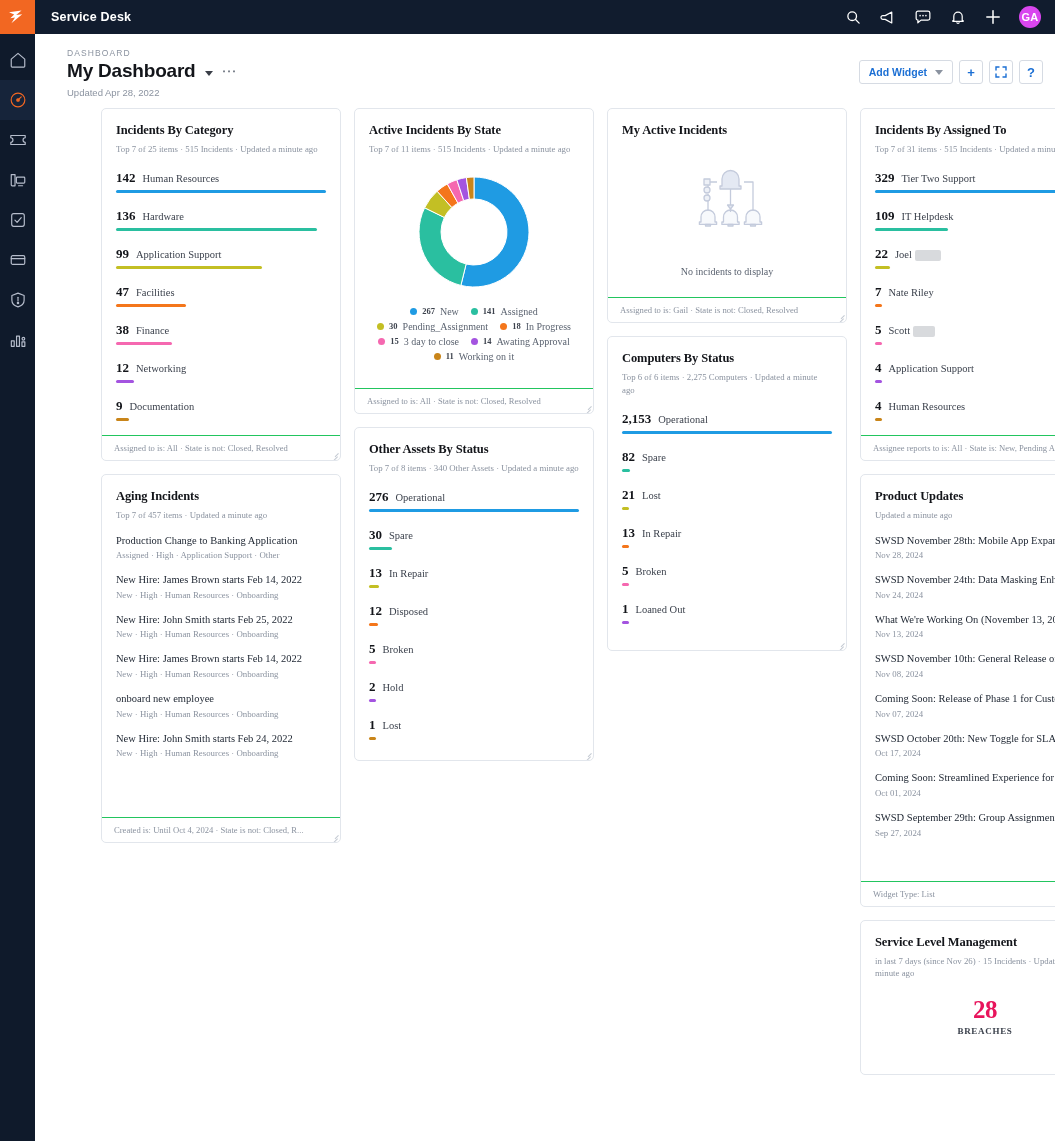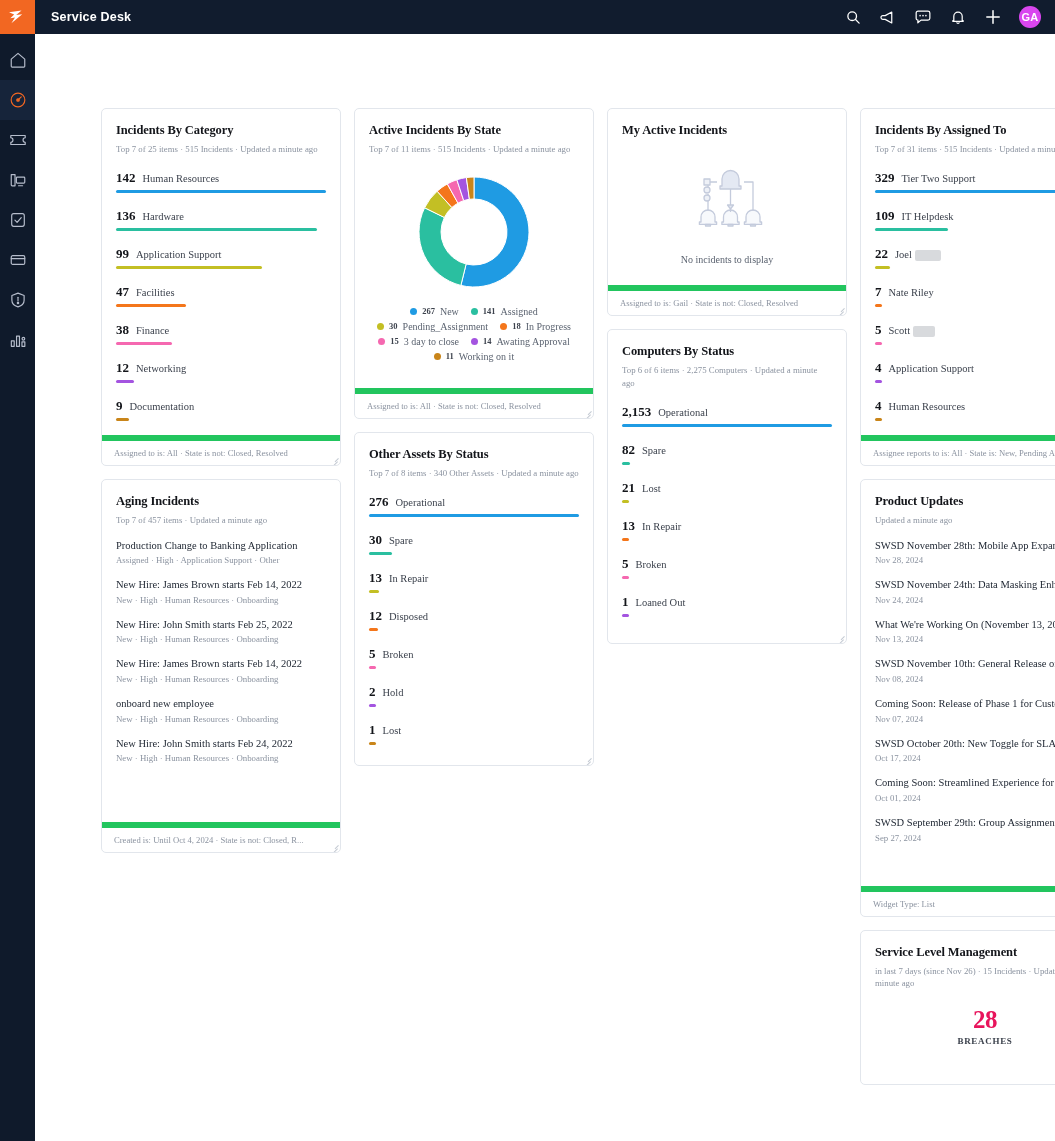--- a/index.html
+++ b/index.html
@@ -93,21 +93,21 @@
   .col-4 { left: 825px; width: 250px; }
 
   .widget {
     background: #fff; border: 1px solid #e2e6ec; border-radius: 5px;
     margin-bottom: 13px; position: relative; overflow: hidden; font-family: Liberation Serif, serif;
   }
   .w-body { padding: 14px 14px 10px 14px; }
   .w-title { font-size: 12.5px; font-weight: bold; color: #13151a; letter-spacing: -.1px; }
   .w-sub { font-size: 8.8px; color: #8b93a0; margin-top: 5px; line-height: 1.45; }
   .w-foot {
-    border-top: 6px solid #22c55e; padding: 7px 12px; font-size: 8.6px; color: #8b93a0;
+    border-top: 1px solid #22c55e; padding: 7px 12px; font-size: 8.6px; color: #8b93a0;
     white-space: nowrap; overflow: hidden; text-overflow: ellipsis;
   }
   .resize {
     position: absolute; right: 2px; bottom: 2px; width: 9px; height: 9px; cursor: nwse-resize;
   }
   .resize:before, .resize:after {
     content: ""; position: absolute; background: #c3c9d2;
   }
   .resize:before { right:0; bottom:1px; width:8px; height:1px; transform: rotate(-45deg); transform-origin: right bottom;}
   .resize:after  { right:0; bottom:1px; width:4.5px; height:1px; transform: rotate(-45deg); transform-origin: right bottom; bottom:4px;}
@@ -125,21 +125,21 @@
   
   .donut-wrap { display: flex; justify-content: center; margin-top: 12px; }
   .legend { margin-top: 10px; display: flex; flex-wrap: wrap; justify-content: center; gap: 4px 12px; padding: 0 6px; }
   .lg-item { display: flex; align-items: center; gap: 5px; }
   .lg-dot { width: 7px; height: 7px; border-radius: 50%; flex: 0 0 7px; }
   .lg-num { font-size: 8.5px; font-weight: bold; color: #3c424d; }
   .lg-txt { font-size: 10px; color: #5b6370; }
 
   
   .empty { display: flex; flex-direction: column; align-items: center; padding: 28px 0 18px 0; }
-  .empty-txt { font-size: 10px; color: #5b6370; margin-top: 22px; }
+  .empty-txt { font-size: 10px; color: #5b6370; margin-top: 34px; }
 
   
   .list { margin-top: 12px; }
   .list-item { margin-bottom: 13px; cursor: pointer; }
   .li-title { font-size: 10.5px; color: #1c2430; line-height: 1.3; }
   .li-meta { font-size: 8.8px; color: #8b93a0; margin-top: 3px; }
 
   
   .kpi { text-align: center; padding: 16px 0 20px 0; }
   .kpi-num { font-size: 25px; font-weight: bold; color: #e8145c; letter-spacing: -.5px; }
@@ -263,20 +263,43 @@
         <div class="tb-icon">
           <svg width="16" height="16" viewBox="0 0 16 16">
               <line x1="8" y1="1.8" x2="8" y2="14.2" stroke="#fff" stroke-width="1.5" stroke-linecap="round"></line>
               <line x1="1.8" y1="8" x2="14.2" y2="8" stroke="#fff" stroke-width="1.5" stroke-linecap="round"></line>
             </svg>
         </div>
         <div class="avatar">GA</div>
       </div>
     </div>
 
+    <div class="pagehead">
+      <div class="crumb">DASHBOARD</div>
+      <div class="title-row">
+        <div class="page-title">My Dashboard</div>
+        <div class="caret-dn"></div>
+        <div class="ellipsis">⋯</div>
+      </div>
+      <div class="updated">Updated Apr 28, 2022</div>
+
+      <div class="head-actions">
+        <div class="btn-addwidget">
+          <span class="lbl">Add Widget</span>
+          <span class="cd"></span>
+        </div>
+        <div class="icon-btn">+</div>
+        <div class="icon-btn">
+          <svg width="12" height="12" viewBox="0 0 12 12">
+            <path d="M1 4 V1 H4 M8 1 H11 V4 M11 8 V11 H8 M4 11 H1 V8" fill="none" stroke="#1b6fd4" stroke-width="1.4" stroke-linecap="round"></path>
+          </svg>
+        </div>
+        <div class="icon-btn">?</div>
+      </div>
+    </div>
 
     <div class="board">
 
       <div class="col col-1">
 
         <div class="widget">
           <div class="w-body">
             <div class="w-title">Incidents By Category</div>
             <div class="w-sub">Top 7 of 25 items · 515 Incidents · Updated a minute ago</div>
             <div class="bars" id="bars-incidents_by_category">

